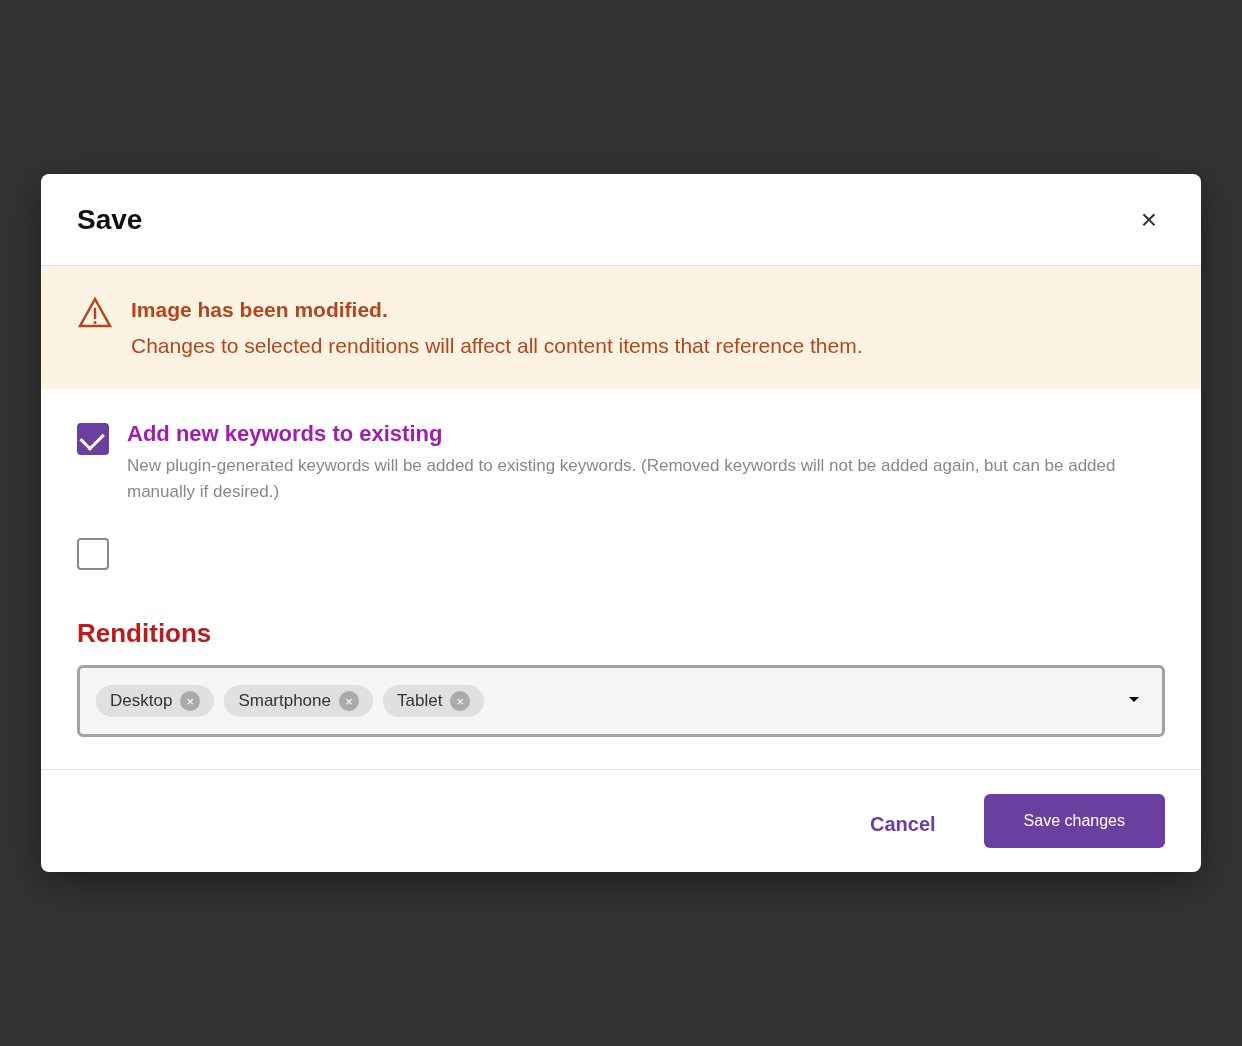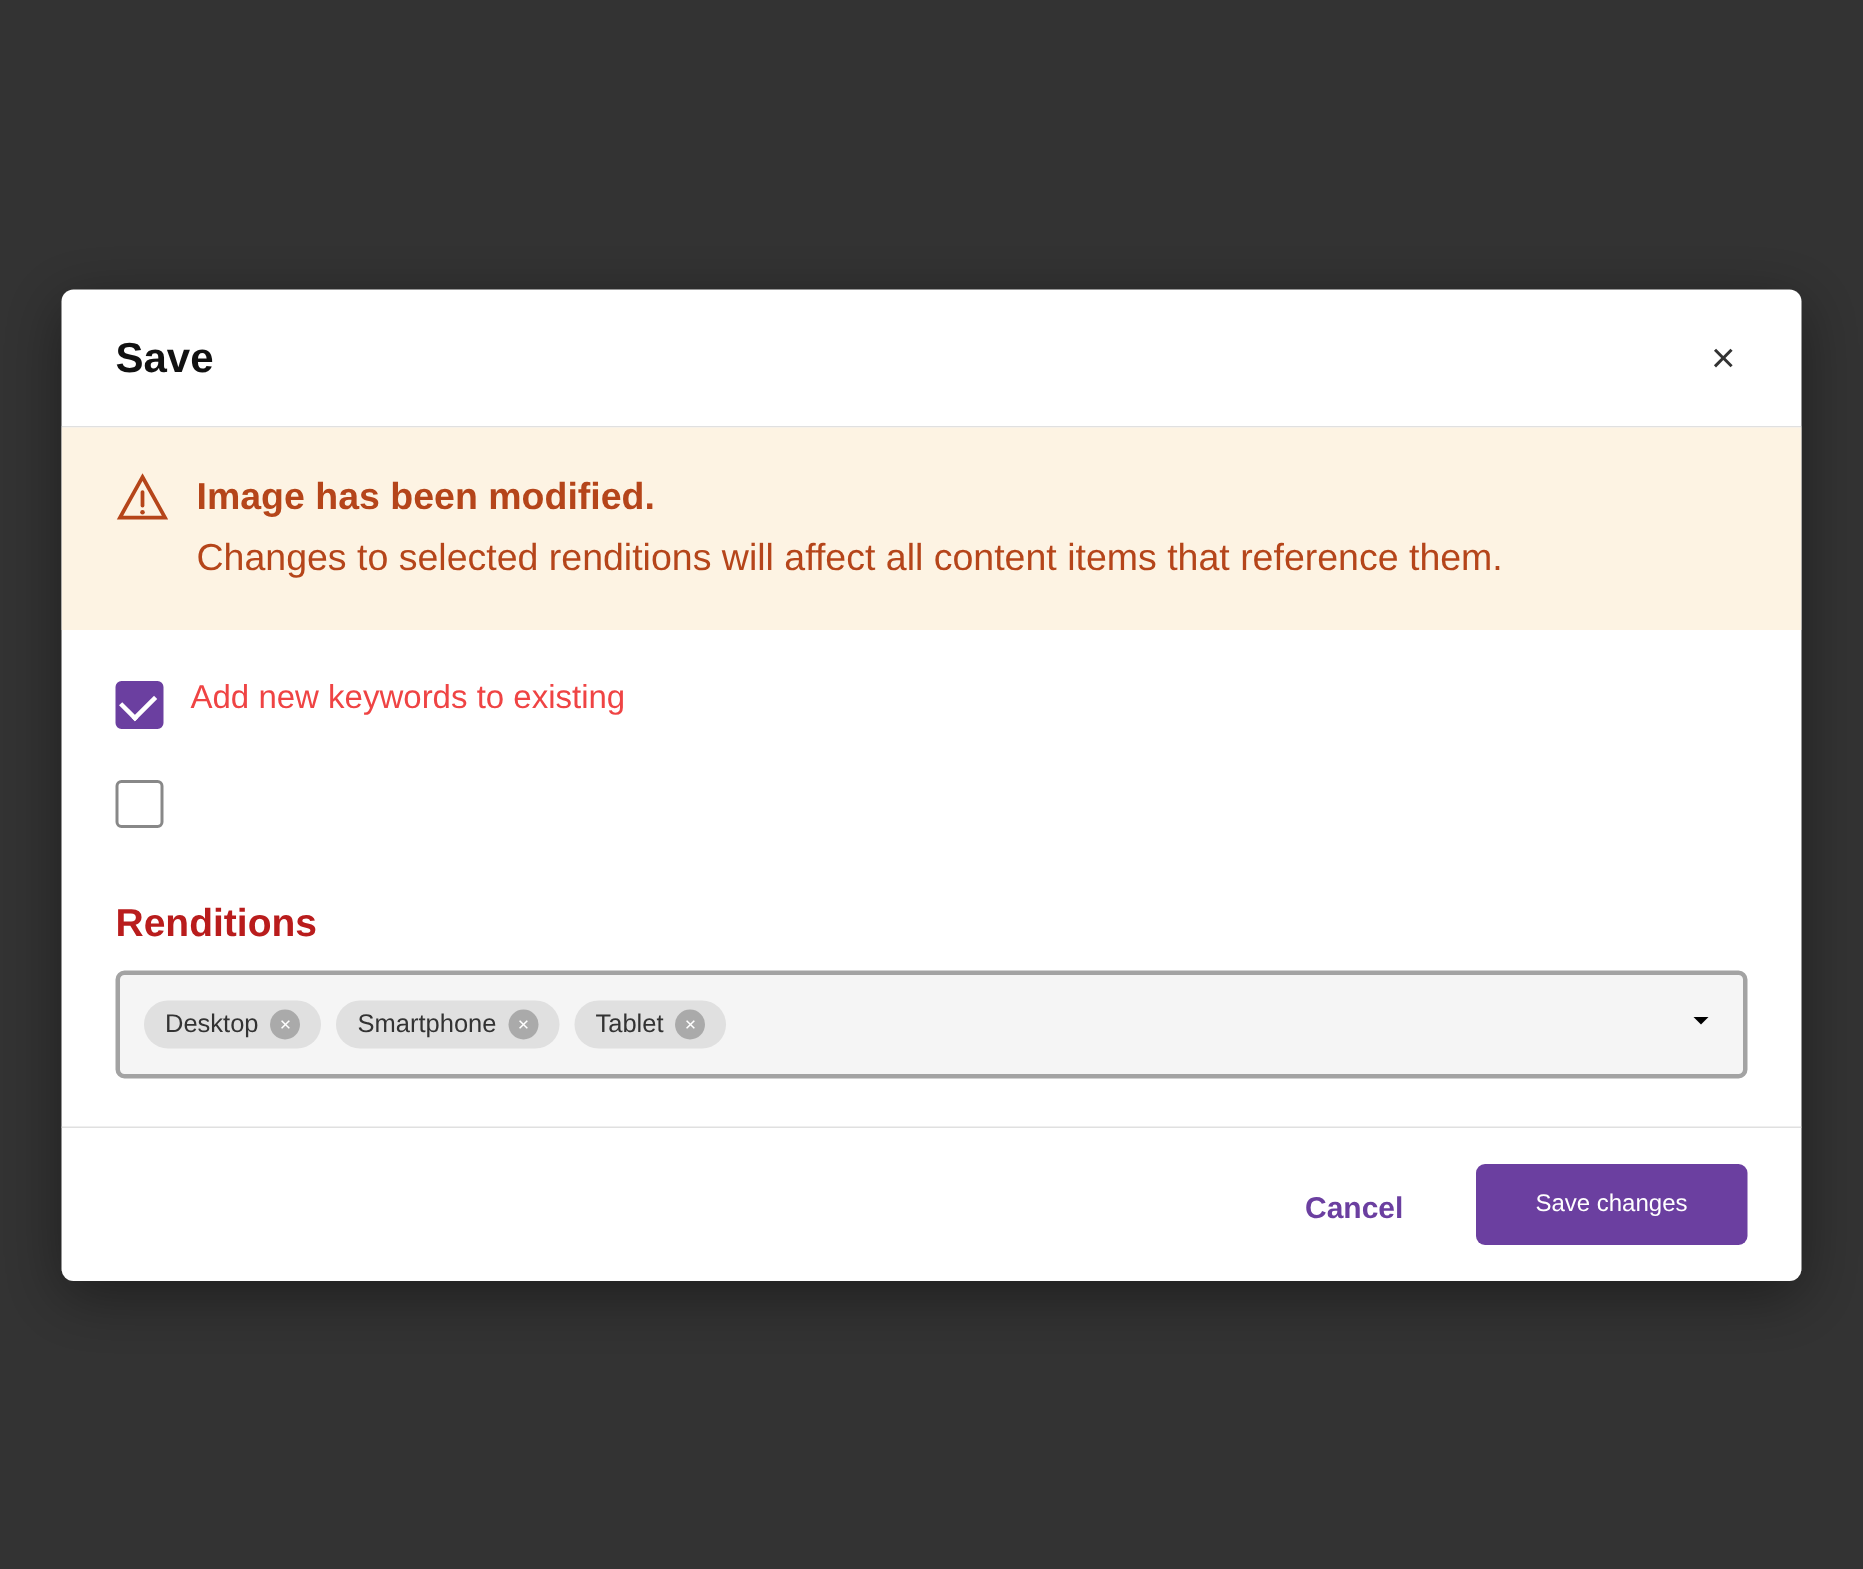--- a/index.html
+++ b/index.html
@@ -71,21 +71,21 @@
       flex-shrink: 0;
       margin-top: 2px;
     }
 
     .warning-icon svg {
       width: 36px;
       height: 36px;
     }
 
     .warning-text {
-      font-size: 25px;
+      font-size: 21px;
       color: #b5451a;
       line-height: 1.5;
     }
 
     .warning-text strong {
       display: block;
       font-weight: 600;
       margin-bottom: 4px;
     }
 
@@ -127,22 +127,22 @@
       display: block;
       width: 18px;
       height: 12px;
       border-left: 3px solid #fff;
       border-bottom: 3px solid #fff;
       transform: rotate(-45deg) translateY(-2px);
     }
 
     .option-label {
       font-size: 22px;
-      font-weight: 400;
-      color: #ef4444;
+      font-weight: 700;
+      color: #a21caf;
       margin-bottom: 6px;
     }
 
     .option-description {
       font-size: 17px;
       color: #888;
       line-height: 1.5;
     }
 
     .renditions-section {
@@ -262,20 +262,21 @@
       </div>
 
       <div class="options-section">
 
         <div class="option-row">
           <div class="checkbox-wrapper">
             <div class="checkbox-custom checked"></div>
           </div>
           <div>
             <div class="option-label">Add new keywords to existing</div>
+            <div class="option-description">New plugin-generated keywords will be added to existing keywords. (Removed keywords will not be added again, but can be added manually if desired.)</div>
           </div>
         </div>
 
         <div class="option-row">
           <div class="checkbox-wrapper">
             <div class="checkbox-custom"></div>
           </div>
         </div>
       </div>
 

